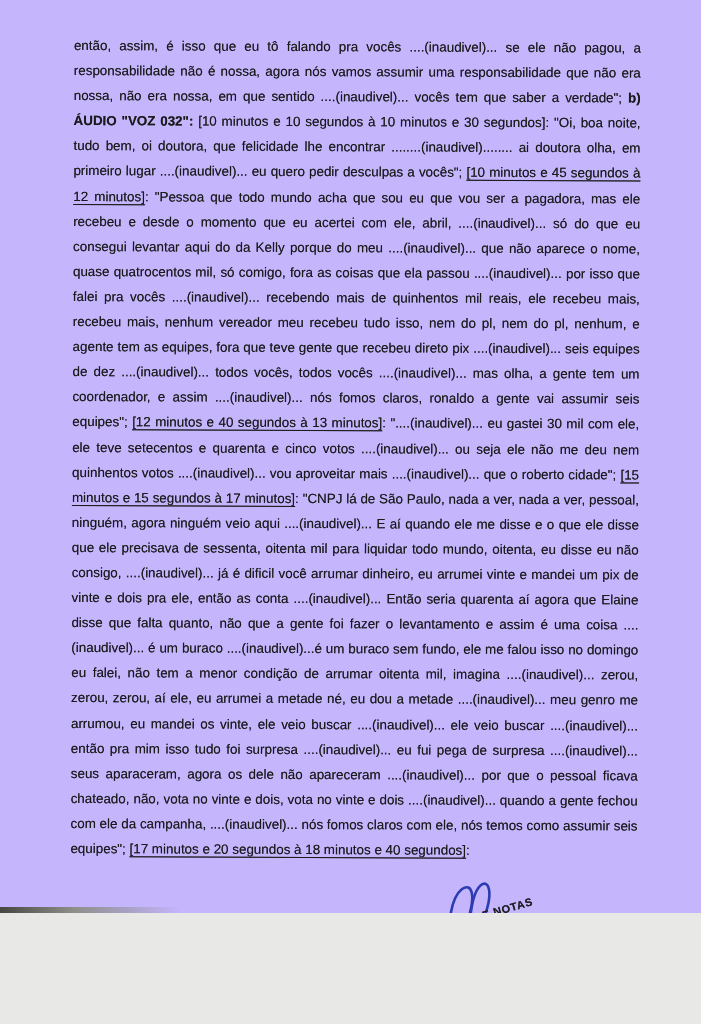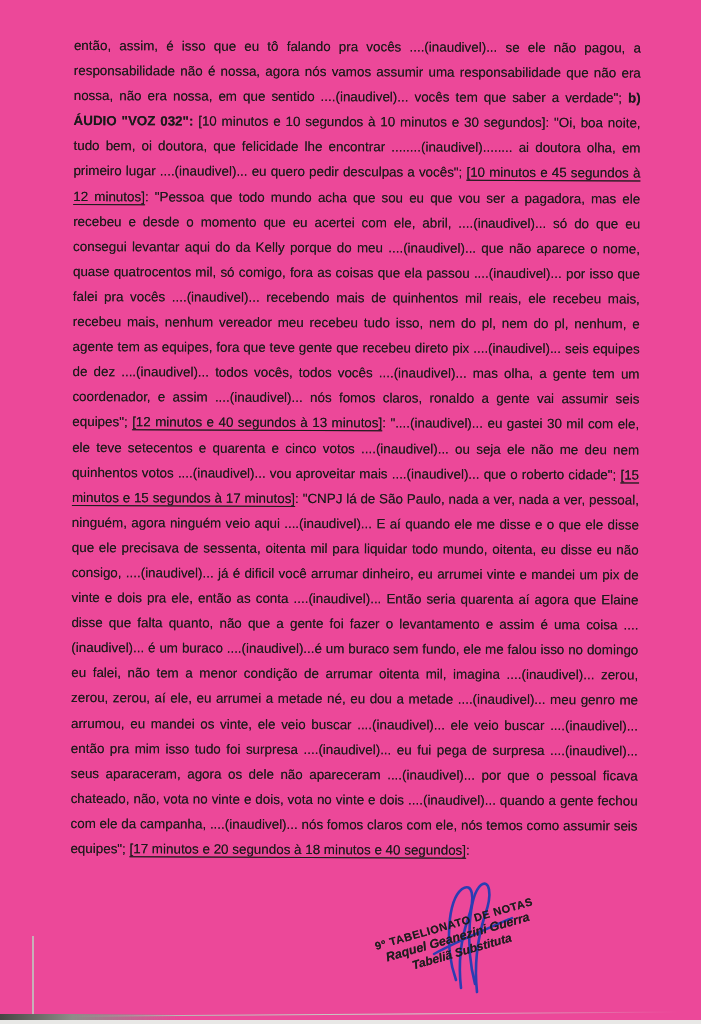--- a/index.html
+++ b/index.html
@@ -1,18 +1,18 @@
 <!DOCTYPE html>
 <html><head>
 <meta charset="utf-8">
 <style>
   html,body { margin:0; padding:0; background:#e8e8e6; }
   .page {
-    position:relative; width:701px; height:1020px;
-    background:#ec4899; overflow:hidden;
+    position:relative; width:701px; height:913px;
+    background:#c4b5fd; overflow:hidden;
     font-family:"Liberation Sans", sans-serif;
   }
   .textblock {
     position:absolute; left:74px; top:33px; width:567px;
     font-size:13.4px; line-height:25.1px; color:#1a1a1a;
     text-align:justify;
     transform:rotate(0.25deg); transform-origin:top left;
     text-shadow:0 0 0.3px rgba(20,20,20,.65);
   }
   .seg-normal   { font-weight:normal; }

